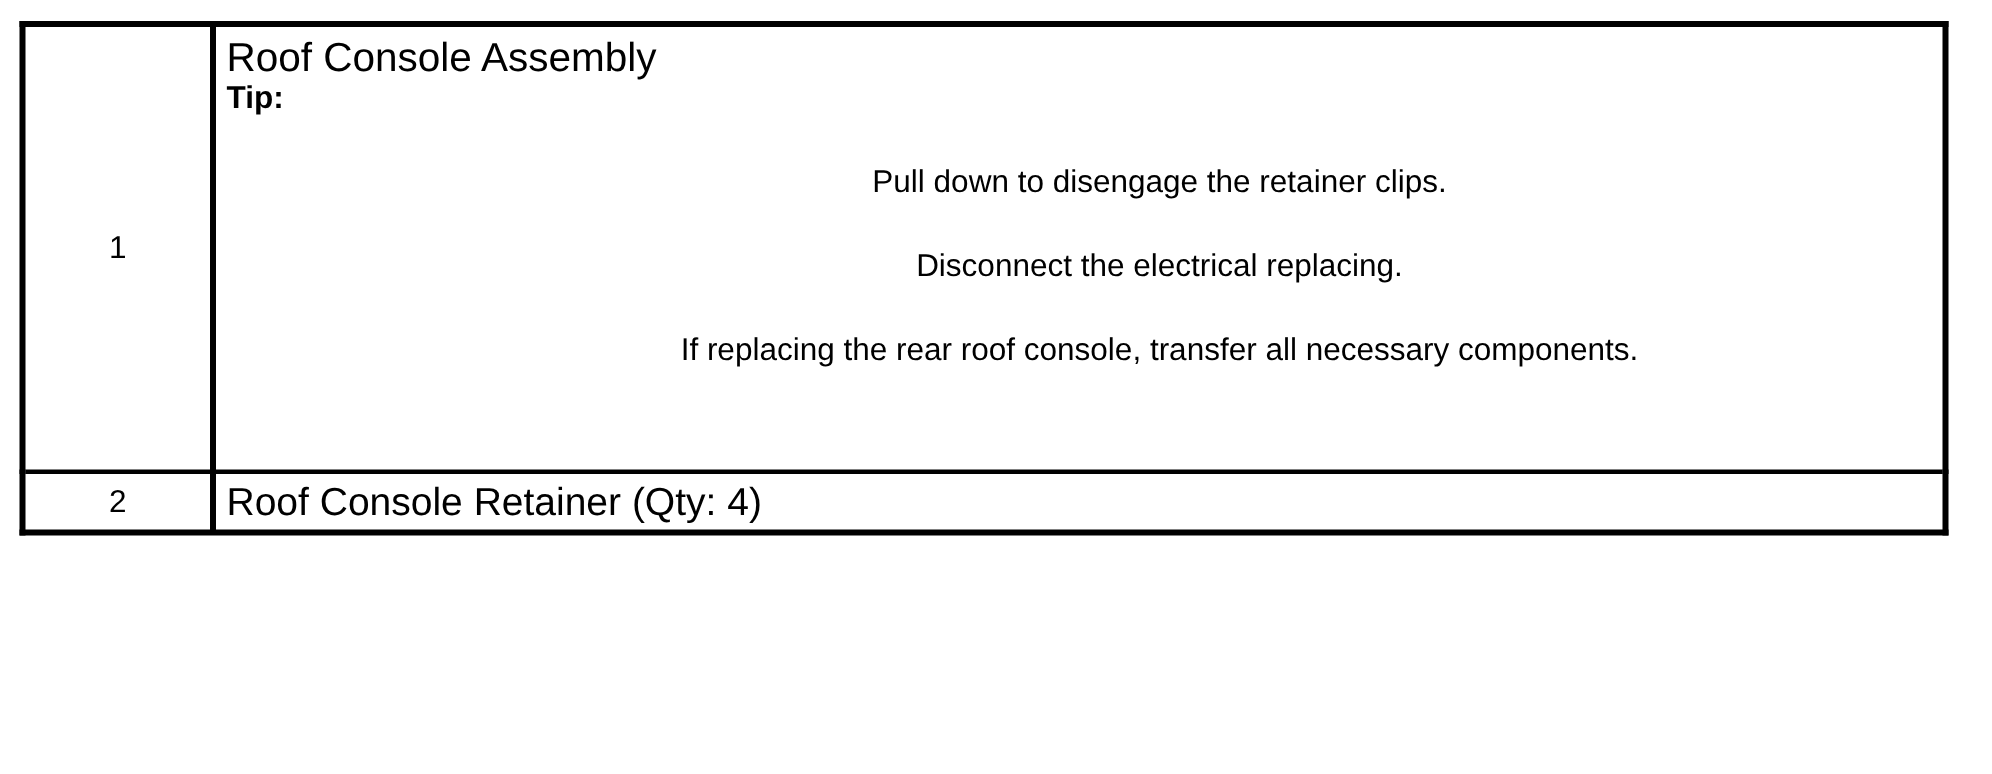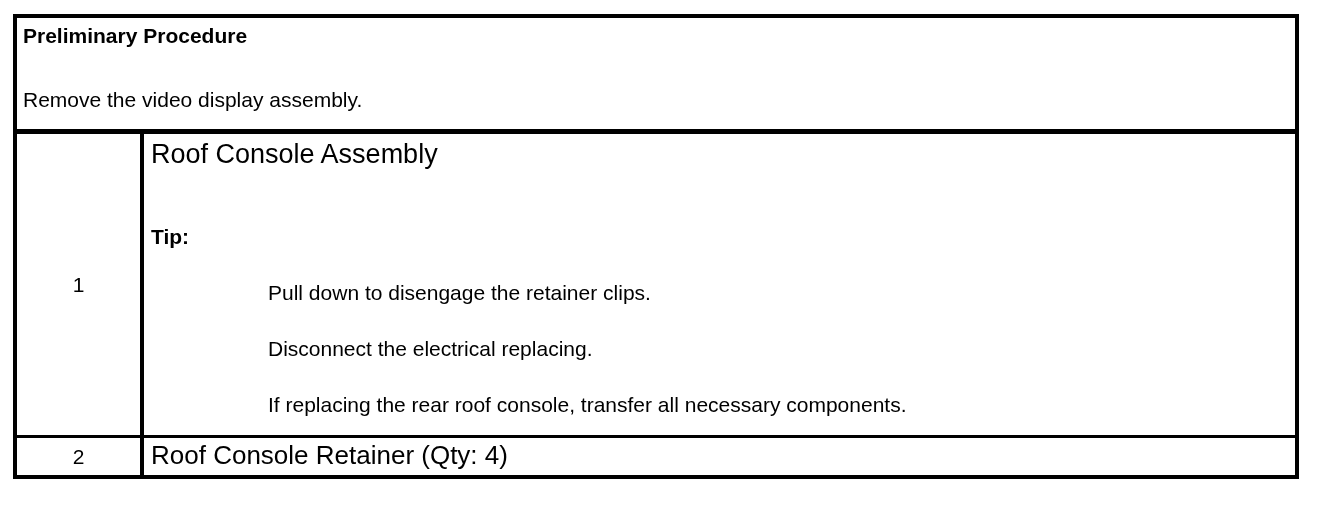--- a/index.html
+++ b/index.html
@@ -100,26 +100,26 @@
   }
   .part-title {
     font-size: 27px;
     font-weight: normal;
     line-height: 1.15;
   }
   .tip-label {
     font-size: 21px;
     font-weight: bold;
     line-height: 1.15;
-    margin-top: 55px;
   }
   .tip-list {
-    margin: 17px;
+    margin: 4px;
     padding: 0;
     list-style: none;
+    text-align: center;
   }
   .tip-item {
     font-size: 21px;
     font-weight: normal;
     line-height: 1.15;
     margin-left: 100px;
     margin-top: 32px;
   }
 
   
@@ -145,27 +145,20 @@
 <div class="page">
 
   <table class="service-table">
     <colgroup>
       <col class="col-callout">
       <col class="col-name">
     </colgroup>
     <tbody>
 
 
-      <tr class="row-prelim">
-        <td colspan="2">
-          <div class="prelim-title">Preliminary Procedure</div>
-          <div class="prelim-gap"></div>
-          <div class="prelim-body">Remove the video display assembly.</div>
-        </td>
-      </tr>
 
       <tr class="row-item1">
         <td class="cell-callout">
           <div class="callout-num">1</div>
         </td>
         <td class="cell-name">
           <div class="part-title">Roof Console Assembly</div>
 
           <div class="tip-label">Tip:</div>
 

